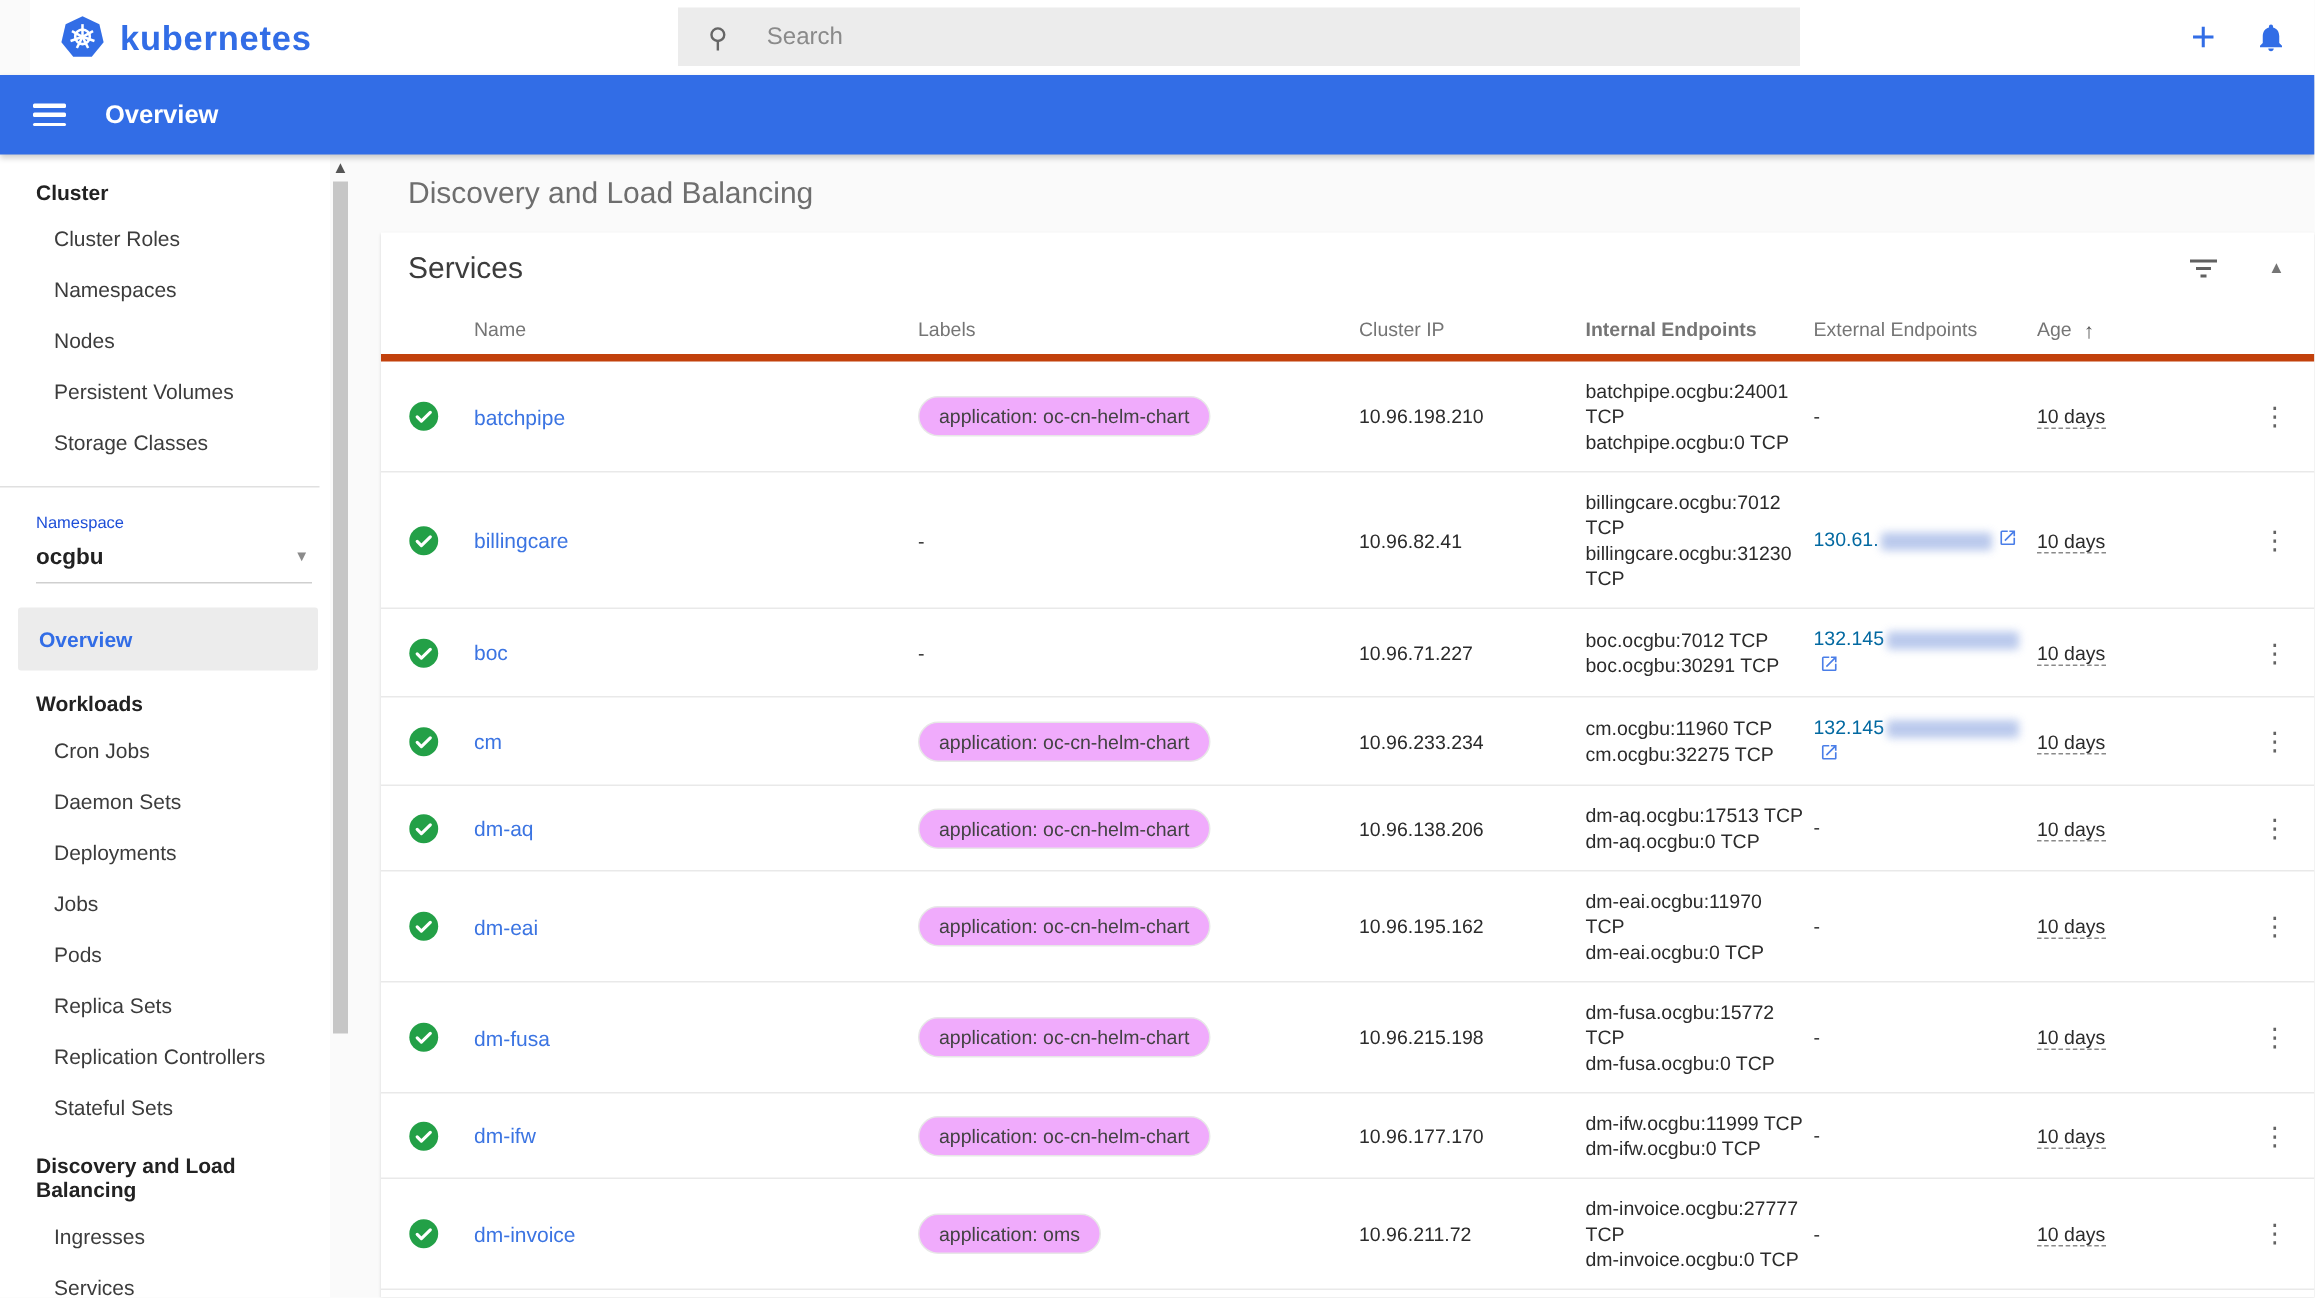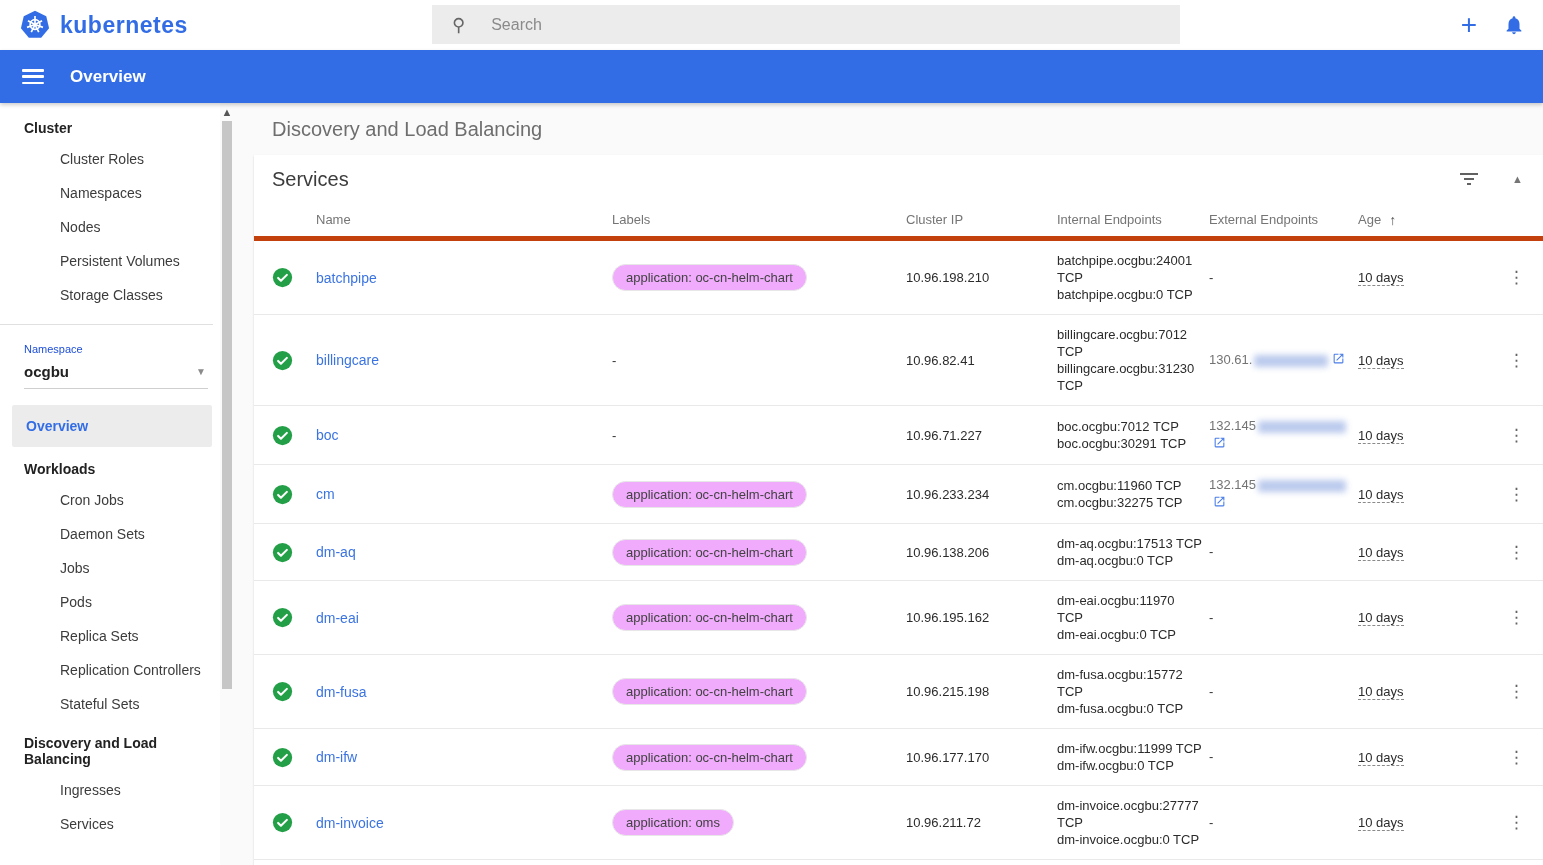--- a/index.html
+++ b/index.html
@@ -1,20 +1,20 @@
 <!DOCTYPE html>
 <html><head>
 <meta charset="utf-8">
 <style>
   * { margin:0; padding:0; box-sizing:border-box; }
   html,body { width:1543px; height:865px; overflow:hidden; background:#fafafa;
     font-family:"Liberation Sans", sans-serif; }
 
   
-  .topbar { height:50px; background:#fff; display:flex; align-items:center; position:relative; }
+  .topbar { height:50px; background:#fff; display:flex; align-items:center; position:relative;margin-left:20px; }
   .brand { display:flex; align-items:center; gap:10px; padding-left:20px; }
   .brand-logo { width:30px; height:30px; }
   .brand-name { color:#326de6; font-size:23px; font-weight:bold; letter-spacing:.5px; }
   .searchbox { position:absolute; left:432px; top:5px; width:748px; height:39px;
     background:#ececec; display:flex; align-items:center; padding-left:20px; }
   .search-icon { font-size:18px; color:#666; margin-right:26px; transform:scaleX(-1); }
   .searchbox input { border:none; outline:none; background:transparent; font-size:16px;
     color:#333; width:600px; font-family:"Liberation Sans", sans-serif; }
   .searchbox input::placeholder { color:#8a8a8a; }
   .top-actions { position:absolute; right:18px; top:0; height:50px; display:flex; align-items:center; gap:26px; }
@@ -30,21 +30,21 @@
   
   .page { display:flex; height:762px; }
   .sidebar { width:220px; background:#fff; padding-top:3px; overflow:hidden; flex-shrink:0; }
   .side-scrollbar { width:14px; background:#fafafa; position:relative; flex-shrink:0; }
   .side-scroll-caret { position:absolute; top:2px; left:0; width:14px; text-align:center;
     color:#555; font-size:11px; line-height:14px; cursor:pointer; }
   .side-scroll-thumb { position:absolute; top:18px; left:2px; width:10px; height:568px;
     background:#c6c6c6; cursor:pointer; }
 
   .side-header { font-size:14px; font-weight:bold; color:#222; padding:14px 0 6px 24px; }
-  .side-item { font-size:14px; color:#3c3c3c; padding:9px 0 9px 36px; cursor:pointer;margin-left:24px; }
+  .side-item { font-size:14px; color:#3c3c3c; padding:9px 0 9px 36px; cursor:pointer; }
   .side-divider { border:none; border-top:1px solid #e0e0e0; margin:12px 0 0 0; width:213px; }
   .ns-label { font-size:11px; color:#1d4ed8; padding:18px 0 2px 24px; }
   .ns-select { display:flex; align-items:center; justify-content:space-between;
     margin:6px 12px 0 24px; border-bottom:1px solid #cfcfcf; padding-bottom:8px; cursor:pointer; }
   .ns-value { font-size:15px; font-weight:bold; color:#222; }
   .ns-caret { color:#8b8b8b; font-size:10px; margin-right:2px; }
   .side-selected { margin:16px 8px 0 12px; background:#ececec; border-radius:2px;
     padding:13px 0 13px 14px; font-size:14px; font-weight:bold; color:#326de6; cursor:pointer; }
 
   
@@ -53,36 +53,36 @@
   .card { background:#fff; box-shadow:0 1px 2px rgba(0,0,0,.15); flex:1; overflow:hidden; }
   .card-header { display:flex; align-items:center; height:48px; padding:0 16px 0 18px; }
   .card-title { font-size:20px; color:#3c3c3c; flex:1; }
   .filter-btn { margin-right:30px; cursor:pointer; display:flex; align-items:center; }
   .collapse-btn { color:#757575; font-size:11px; cursor:pointer; padding:4px; }
 
   .tgrid { display:grid; grid-template-columns:56px 296px 294px 148px 155px 150px 90px 1fr;
     align-items:center; }
   .thead { height:38px; border-bottom:5px solid #c2410c; color:#757575; font-size:13px; }
   .th { padding-left:6px; }
-  .th-internal { padding-left:9px; }
+  .th-internal { padding-left:9px;font-weight:bold; }
   .th-age { display:flex; align-items:center; gap:8px; padding-left:5px; }
   .sort-arrow { color:#555; font-size:14px; }
 
   .trow { border-bottom:1px solid #e9e9e9; padding:11px 0; font-size:13px; color:#2b2b2b; }
   .cell-status { display:flex; justify-content:center; }
   .ok-icon { width:21px; height:21px; }
   .svc-link { color:#3b74e2; text-decoration:none; font-size:14px; padding-left:6px; cursor:pointer; }
   .cell-labels { padding-left:6px; }
   .chip { display:inline-block; background:#f0abfc; border:1px solid #e7e7e7; border-radius:15px;
     padding:5px 13px; font-size:13px; color:#424242; }
   .dash { color:#333; }
   .cell-ip { padding-left:6px; }
   .cell-internal { padding-left:9px; line-height:17px; word-break:break-word; }
   .cell-external { padding-left:6px; line-height:18px; }
-  .ext-link { color:#737373; cursor:pointer;text-align:center; }
+  .ext-link { color:#0369a1; cursor:pointer;text-align:center; }
   .redacted-bar { display:inline-block; vertical-align:middle; height:12px; border-radius:2px;
     background:#a9bce8; filter:blur(3px); opacity:.8; margin-left:2px; }
   .launch-icon { width:13px; height:13px; margin-left:4px; vertical-align:-1px; }
   .cell-age { padding-left:5px; }
   .age-text { color:#2b2b2b; border-bottom:1px dashed #8a8a8a; cursor:default; }
   .cell-menu { text-align:right; padding-right:12px; }
   .kebab { display:inline-block; color:#636363; font-size:17px; letter-spacing:0;
     line-height:1; cursor:pointer; padding:2px 6px; }
 </style>
 </head>
@@ -141,20 +141,21 @@
     <div class="ns-label">Namespace</div>
     <div class="ns-select">
       <span class="ns-value">ocgbu</span>
       <span class="ns-caret">▼</span>
     </div>
     <div class="side-selected">Overview</div>
     <div class="side-header">Workloads</div>
     <div>
         <div class="side-item">Cron Jobs</div>
         <div class="side-item">Daemon Sets</div>
+        <div class="side-item">Deployments</div>
         <div class="side-item">Jobs</div>
         <div class="side-item">Pods</div>
         <div class="side-item">Replica Sets</div>
         <div class="side-item">Replication Controllers</div>
         <div class="side-item">Stateful Sets</div>
       </div>
     <div class="side-header">Discovery and Load Balancing</div>
     <div>
         <div class="side-item">Ingresses</div>
         <div class="side-item">Services</div>

